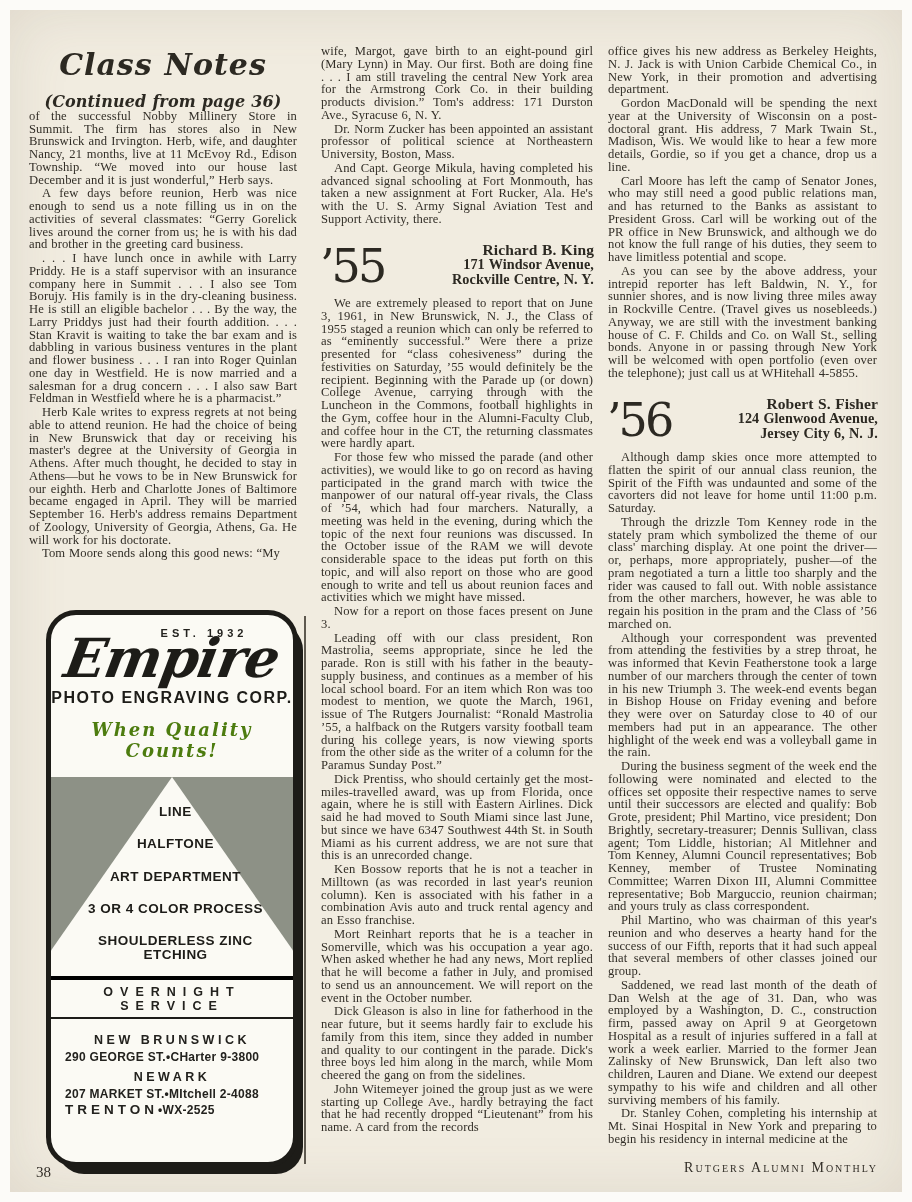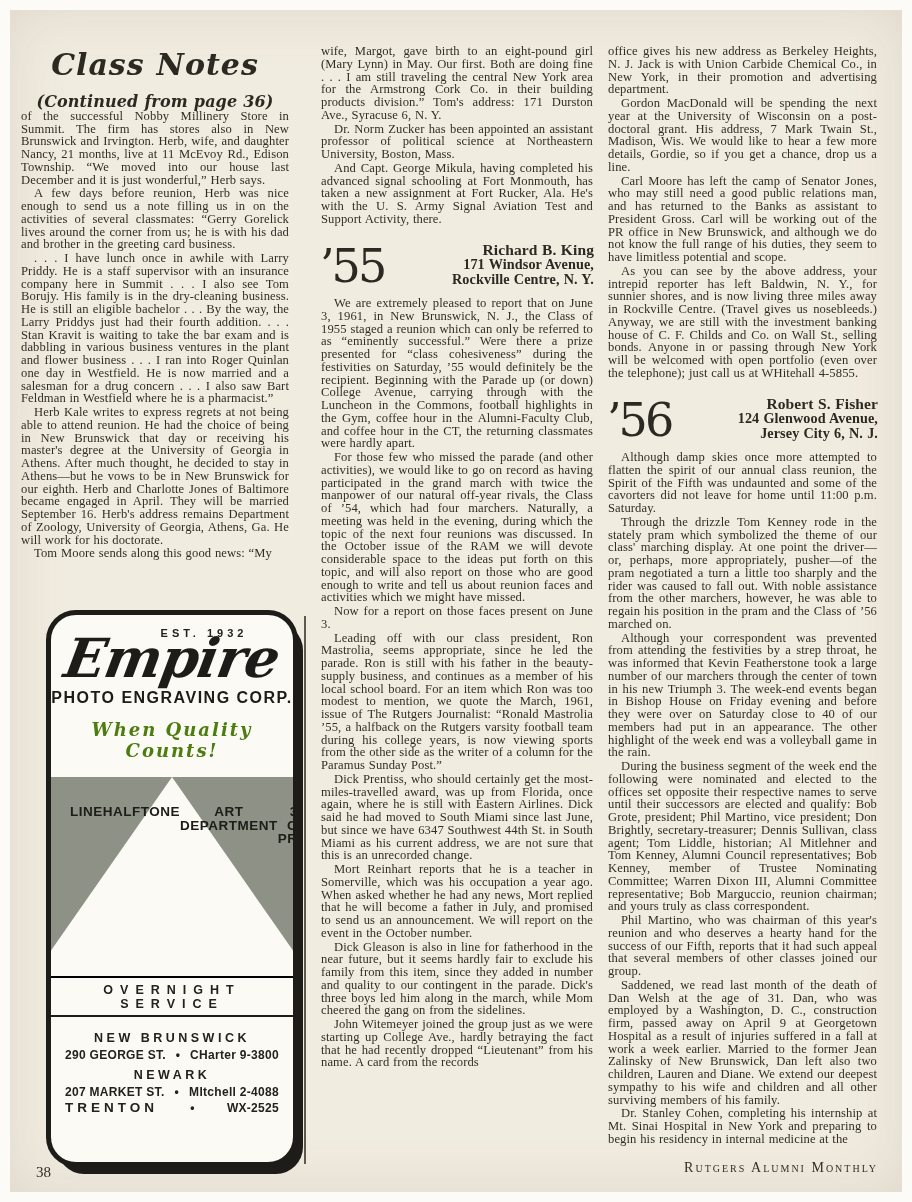--- a/index.html
+++ b/index.html
@@ -15,21 +15,21 @@
     box-shadow: inset 0 0 60px rgba(110,100,80,.14);
   }
   
   .col {
     position:absolute; text-align:justify;
     font-size:12.6px; line-height:12.75px; color:#322e27;
     letter-spacing:.1px; word-spacing:.5px;
   }
   .col p { text-indent:13px; margin:1px; }
   .col p.cont { text-indent:0; }
-  .col-left  { left:20px;  top:44px; width:270px; height:530px; overflow:hidden; }
+  .col-left  { left:28px;  top:44px; width:270px; height:530px; overflow:hidden; }
   .col-mid   { left:320px; top:44px; width:274px; height:1122px; overflow:hidden; }
   .col-right { left:607px; top:44px; width:271px; height:1122px; overflow:hidden; }
 
   .cn-title {
     font-family:"DejaVu Serif", serif; font-style:italic; font-weight:700;
     font-size:30px; line-height:34px; text-align:center; letter-spacing:1px;
     margin:4px 0 14px; color:#2c2922;
   }
   .cn-sub {
     font-family:"DejaVu Serif", serif; font-style:italic; font-weight:600;
@@ -68,34 +68,34 @@
     font-family:"Liberation Sans", sans-serif; font-weight:700;
     font-size:16px; letter-spacing:1.5px; text-align:center; margin-top:2px; color:#1d1c18;
   }
   .ad-slogan {
     font-family:"DejaVu Serif", serif; font-style:italic; font-weight:700;
     font-size:18px; letter-spacing:2px; text-align:center; margin-top:12px; color:#4d7c0f;
   }
   .ad-gray { position:relative; margin-top:16px; height:194px; background:#8d9186; overflow:hidden; }
   .ad-tri { position:absolute; left:-7%; top:0; width:114%; height:102%;
     background:#fbfaf4; clip-path:polygon(50% 0, 100% 100%, 0 100%); }
-  .ad-services { position:absolute; inset:0; display:flex; flex-direction:row;
+  .ad-services { position:absolute; inset:0; display:flex; flex-direction:column;
     justify-content:space-between; padding:28px 12px 10px;margin-left:7px; }
   .ad-service { text-align:center; font-family:"Liberation Sans", sans-serif;
     font-weight:700; font-size:13.5px; letter-spacing:.5px; line-height:1; color:#1d1c18; }
   .ad-overnight {
     margin-top:5px; padding:5px 0 4px; text-align:center;
-    border-top:2px solid #000000; border-bottom:2px solid #1d1c18;
+    border-top:4px solid #000000; border-bottom:2px solid #1d1c18;
     font-family:"Liberation Sans", sans-serif; font-weight:600;
     font-size:12.5px; letter-spacing:7px; color:#23221e;
   }
   .ad-locs { padding:8px 14px 0; font-family:"Liberation Sans", sans-serif;
     font-weight:700; color:#23221e; }
   .loc-city { text-align:center; font-size:12.5px; letter-spacing:3.5px; margin-top:6px; }
-  .loc-row { display:flex; justify-content:space-between; align-items:baseline;
+  .loc-row { display:flex; justify-content:flex-start; align-items:baseline;
     font-size:12px; margin-top:3px; letter-spacing:.3px; }
   .loc-row .dot { font-size:12px; }
   .loc-row.trenton { margin-top:1px; }
   .loc-row.trenton .tr-city { font-size:13.5px; letter-spacing:4px; }
 
   
   .pg-num { position:absolute; left:36px; top:1164px; font-size:15px; color:#322e27; }
   .footer-right { position:absolute; right:34px; top:1160px; font-variant:small-caps;
     letter-spacing:2px; font-size:14px; color:#322e27; }
 </style>
@@ -166,20 +166,21 @@
         <div class="sh-a">171 Windsor Avenue,</div>
         <div class="sh-a">Rockville Centre, N. Y.</div>
       </div>
     </div>
 
     <p>We are extremely pleased to report that on June 3, 1961, in New Brunswick, N. J., the Class of 1955 staged a reunion which can only be referred to as “eminently successful.” Were there a prize presented for “class cohesiveness” during the festivities on Saturday, ’55 would definitely be the recipient. Beginning with the Parade up (or down) College Avenue, carrying through with the Luncheon in the Commons, football highlights in the Gym, coffee hour in the Alumni-Faculty Club, and coffee hour in the CT, the returning classmates were hardly apart.</p>
     <p>For those few who missed the parade (and other activities), we would like to go on record as having participated in the grand march with twice the manpower of our natural off-year rivals, the Class of ’54, which had four marchers. Naturally, a meeting was held in the evening, during which the topic of the next four reunions was discussed. In the October issue of the RAM we will devote considerable space to the ideas put forth on this topic, and will also report on those who are good enough to write and tell us about reunion faces and activities which we might have missed.</p>
     <p>Now for a report on those faces present on June 3.</p>
     <p>Leading off with our class president, Ron Mastrolia, seems appropriate, since he led the parade. Ron is still with his father in the beauty-supply business, and continues as a member of his local school board. For an item which Ron was too modest to mention, we quote the March, 1961, issue of The Rutgers Journalist: “Ronald Mastrolia ’55, a halfback on the Rutgers varsity football team during his college years, is now viewing sports from the other side as the writer of a column for the Paramus Sunday Post.”</p>
     <p>Dick Prentiss, who should certainly get the most-miles-travelled award, was up from Florida, once again, where he is still with Eastern Airlines. Dick said he had moved to South Miami since last June, but since we have 6347 Southwest 44th St. in South Miami as his current address, we are not sure that this is an unrecorded change.</p>
+    <p>Ken Bossow reports that he is not a teacher in Milltown (as was recorded in last year's reunion column). Ken is associated with his father in a combination Avis auto and truck rental agency and an Esso franchise.</p>
     <p>Mort Reinhart reports that he is a teacher in Somerville, which was his occupation a year ago. When asked whether he had any news, Mort replied that he will become a father in July, and promised to send us an announcement. We will report on the event in the October number.</p>
     <p>Dick Gleason is also in line for fatherhood in the near future, but it seems hardly fair to exclude his family from this item, since they added in number and quality to our contingent in the parade. Dick's three boys led him along in the march, while Mom cheered the gang on from the sidelines.</p>
     <p>John Witemeyer joined the group just as we were starting up College Ave., hardly betraying the fact that he had recently dropped “Lieutenant” from his name. A card from the records</p>
   </div>
 
   <div class="col col-right">
     <p class="cont">office gives his new address as Berkeley Heights, N. J. Jack is with Union Carbide Chemical Co., in New York, in their promotion and advertising department.</p>
     <p>Gordon MacDonald will be spending the next year at the University of Wisconsin on a post-doctoral grant. His address, 7 Mark Twain St., Madison, Wis. We would like to hear a few more details, Gordie, so if you get a chance, drop us a line.</p>
     <p>Carl Moore has left the camp of Senator Jones, who may still need a good public relations man, and has returned to the Banks as assistant to President Gross. Carl will be working out of the PR office in New Brunswick, and although we do not know the full range of his duties, they seem to have limitless potential and scope.</p>
     <p>As you can see by the above address, your intrepid reporter has left Baldwin, N. Y., for sunnier shores, and is now living three miles away in Rockville Centre. (Travel gives us nosebleeds.) Anyway, we are still with the investment banking house of C. F. Childs and Co. on Wall St., selling bonds. Anyone in or passing through New York will be welcomed with open portfolio (even over the telephone); just call us at WHitehall 4-5855.</p>

